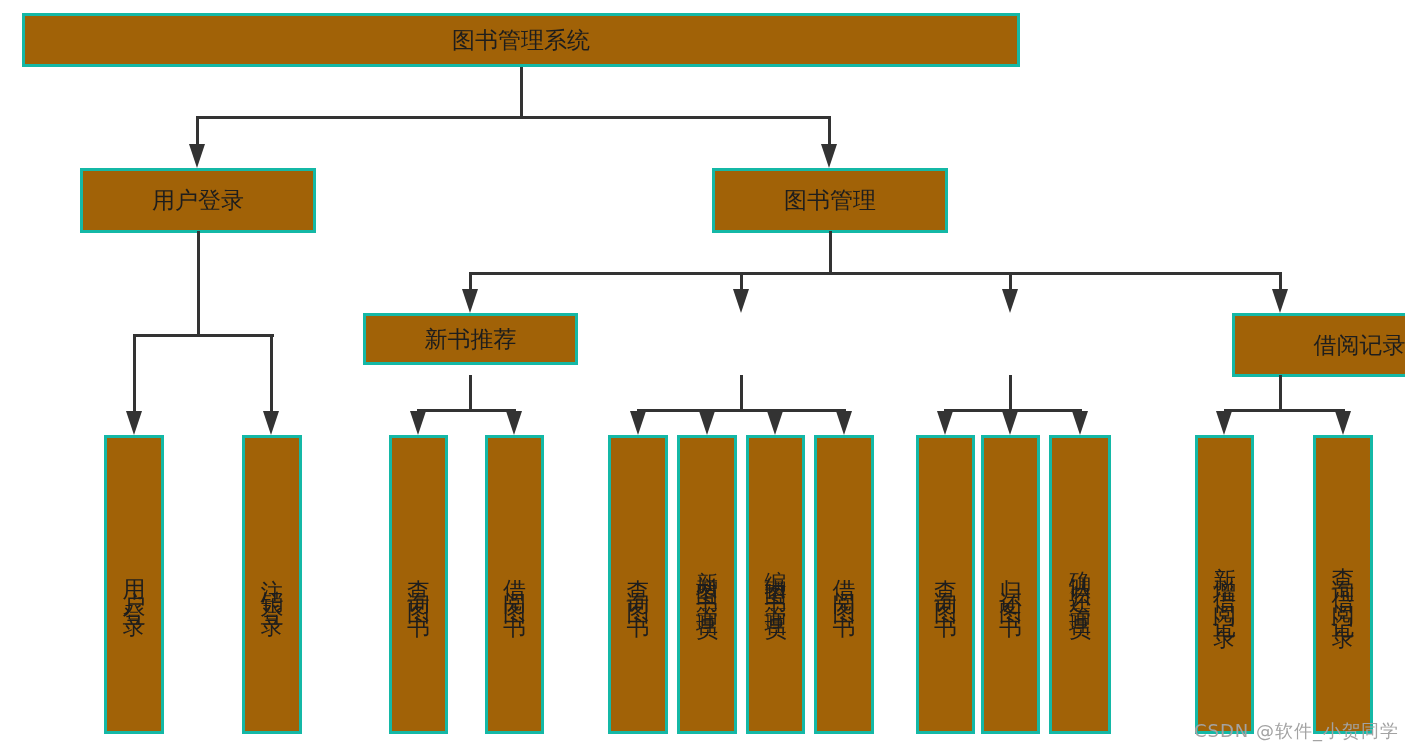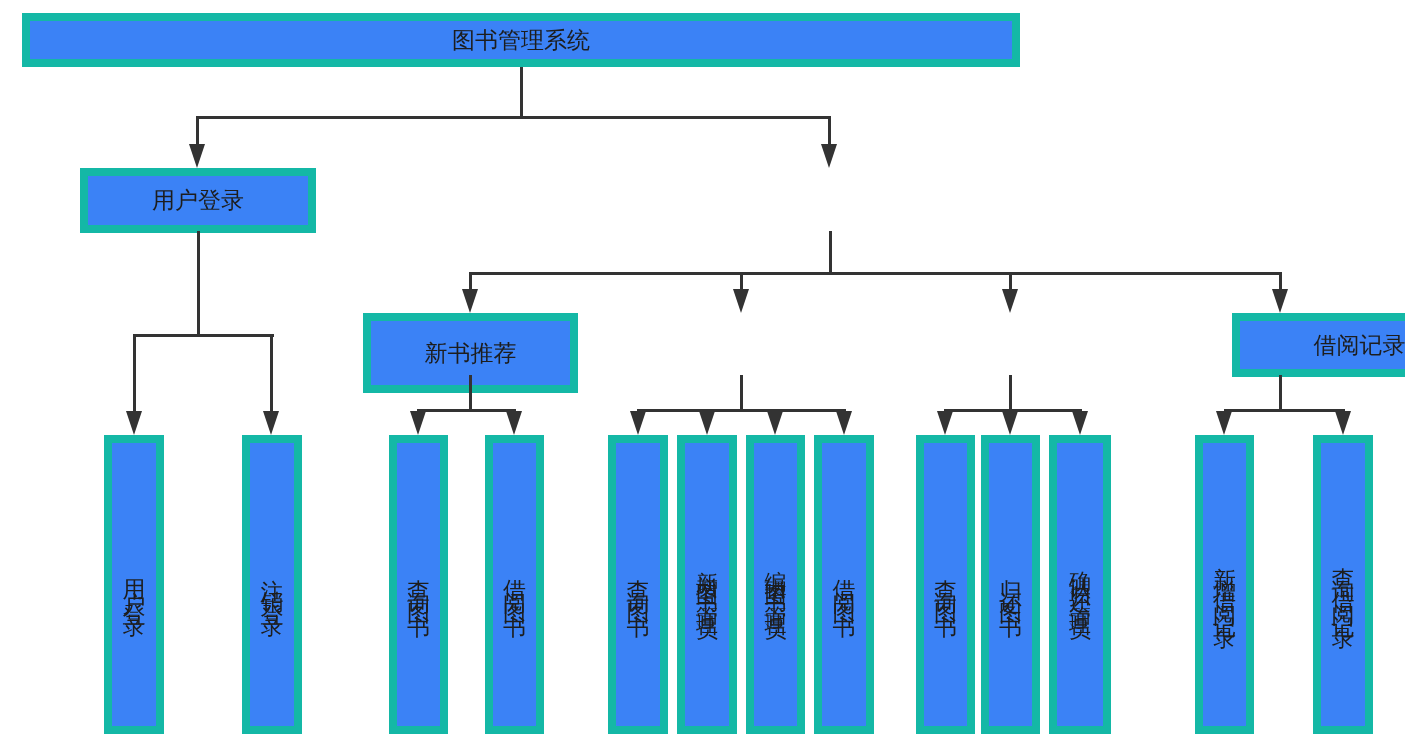--- a/index.html
+++ b/index.html
@@ -3,21 +3,21 @@
 <meta charset="utf-8">
 <style>
   html,body{margin:0;padding:0;background:#ffffff;}
   .canvas{
     position:relative;width:1405px;height:747px;background:#ffffff;
     font-family:"DejaVu Sans","Liberation Sans",sans-serif;
     color:#1d1d1d;overflow:hidden;
   }
   .box{
     position:absolute;box-sizing:border-box;
-    border:8px solid #14b8a6;background:#3b82f6;
+    border:3px solid #14b8a6;background:#a16207;
     display:flex;align-items:center;justify-content:center;
     font-size:23px;line-height:1;white-space:nowrap;
   }
   .leaf{
     writing-mode:vertical-rl;
     font-size:23px;letter-spacing:12px;
   }
   .leaf.long{font-size:22px;letter-spacing:7px;}
   .vl,.hl,.ah{position:absolute;display:block;}
   .vl{width:3px;background:#333333;}
@@ -34,22 +34,23 @@
   }
 </style>
 </head>
 <body>
 
 <div class="canvas">
 
   <div class="box" style="left:22px;top:13px;width:998px;height:54px">图书管理系统</div>
 
   <div class="box" style="left:80px;top:168px;width:236px;height:65px">用户登录</div>
+  <div class="box" style="left:712px;top:168px;width:236px;height:65px">图书管理</div>
 
-  <div class="box" style="left:363px;top:313px;width:215px;height:80px">新书推荐</div>
+  <div class="box" style="left:363px;top:313px;width:215px;height:52px">新书推荐</div>
   <div class="box" style="left:1232px;top:313px;width:255px;height:64px">借阅记录</div>
 
   <div class="box leaf" style="left:104px;top:435px;width:60px;height:299px">用户登录</div>
   <div class="box leaf" style="left:242px;top:435px;width:60px;height:299px">注销登录</div>
 
   <div class="box leaf" style="left:389px;top:435px;width:59px;height:299px">查询图书</div>
   <div class="box leaf" style="left:485px;top:435px;width:59px;height:299px">借阅图书</div>
 
   <div class="box leaf" style="left:608px;top:435px;width:60px;height:299px">查询图书</div>
   <div class="box leaf long" style="left:677px;top:435px;width:60px;height:299px">新增图书（管理员）</div>
@@ -115,13 +116,14 @@
   <i class="vl" style="left:1079px;top:409px;height:10px"></i>
   <i class="ah" style="left:1072px;top:411px"></i>
 
   <i class="vl" style="left:1279px;top:375px;height:37px"></i>
   <i class="hl" style="left:1224px;top:409px;width:121px"></i>
   <i class="vl" style="left:1224px;top:409px;height:10px"></i>
   <i class="ah" style="left:1216px;top:411px"></i>
   <i class="vl" style="left:1342px;top:409px;height:10px"></i>
   <i class="ah" style="left:1335px;top:411px"></i>
 
+  <div class="watermark">CSDN @软件_小贺同学</div>
 </div>
 
 </body></html>

